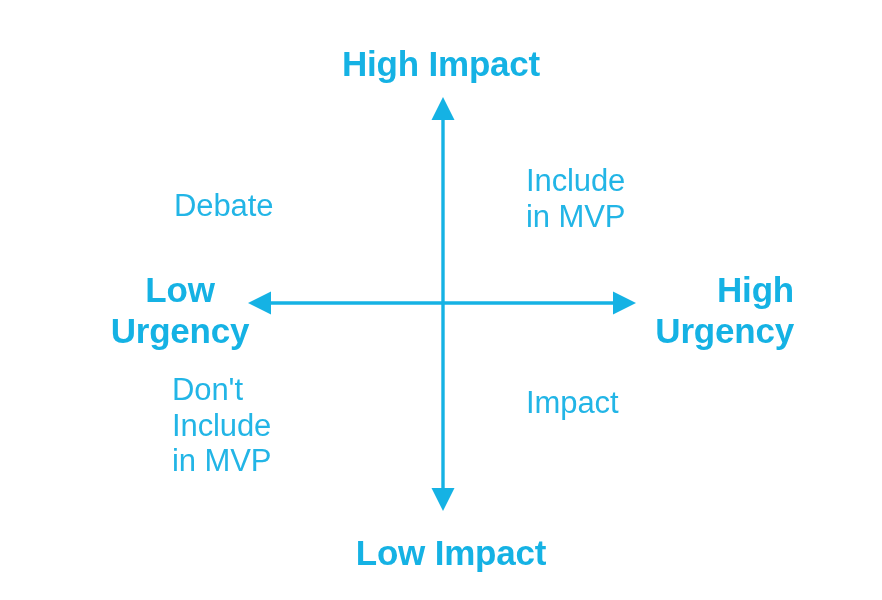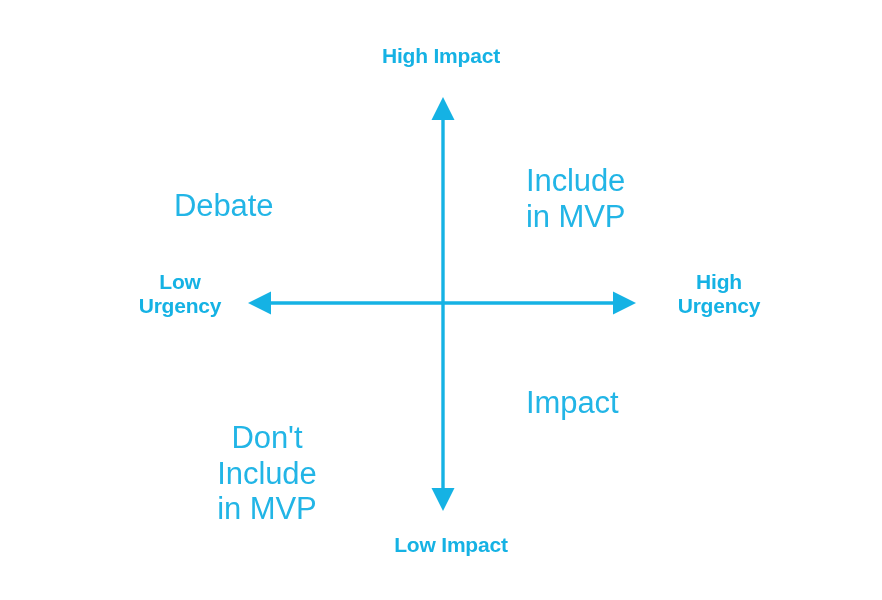--- a/index.html
+++ b/index.html
@@ -25,21 +25,21 @@
     top: 0;
     width: 882px;
     height: 600px;
   }
 
   
   .axis-label {
     position: absolute;
     color: #15B2E4;
     font-weight: bold;
-    font-size: 21px;
+    font-size: 35px;
     line-height: 1.16;
     letter-spacing: -0.2px;
     white-space: pre-line;
   }
   #label-high-impact {
     left: 0;
     top: 44px;
     width: 882px;
     text-align: center;
   }
@@ -49,24 +49,24 @@
     width: 882px;
     text-align: center;
   }
   #label-low-urgency {
     left: 90px;
     top: 270px;
     width: 180px;
     text-align: center;
   }
   #label-high-urgency {
-    left: 628px;
+    left: 612px;
     top: 270px;
     width: 182px;
-    text-align: center;
+    text-align: right;
   }
 
   
   .quad-label {
     position: absolute;
     color: #22B5E6;
     font-weight: 400;
     font-size: 31px;
     line-height: 1.15;
     letter-spacing: -0.1px;
@@ -81,22 +81,21 @@
   #quad-include-mvp {
     left: 526px;
     top: 163px;
     width: 210px;
     text-align: left;
   }
   #quad-dont-include-mvp {
     left: 172px;
     top: 372px;
     width: 190px;
-    text-align: center;
-    margin-top: 48px;
+    text-align: left;
   }
   #quad-revisit {
     left: 526px;
     top: 385px;
     width: 210px;
     text-align: left;
   }
 </style>
 </head>
 <body>

